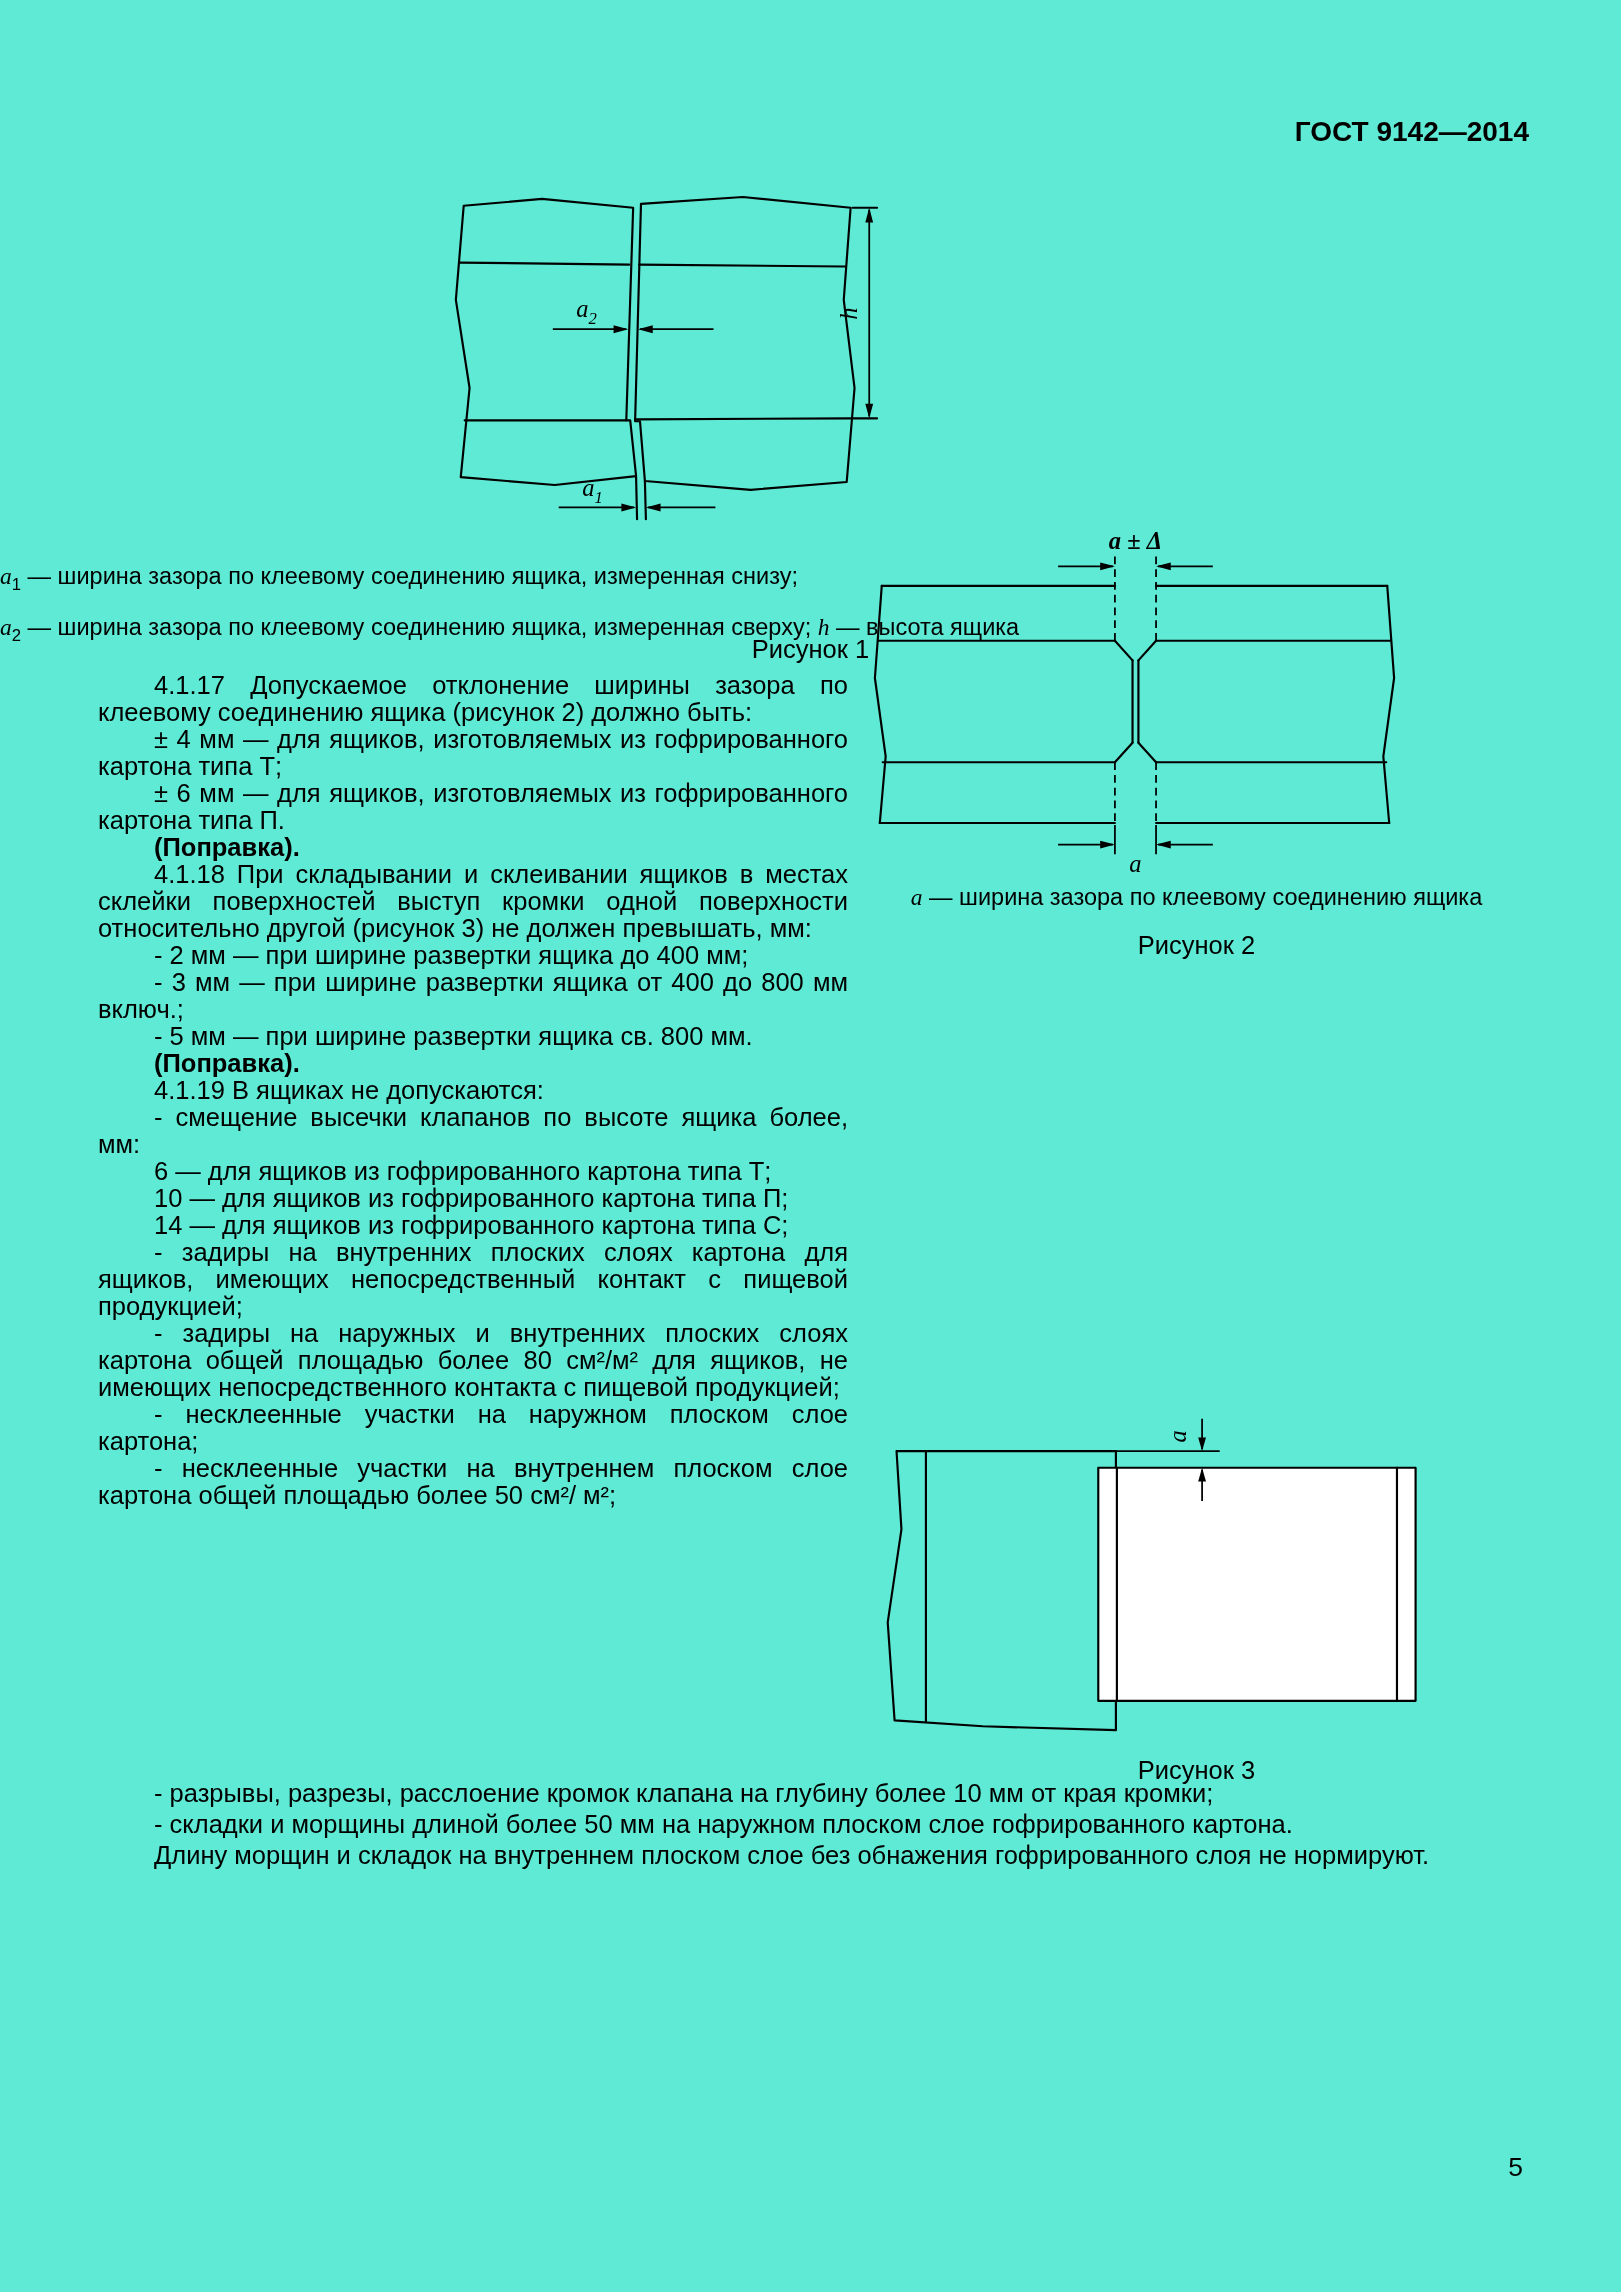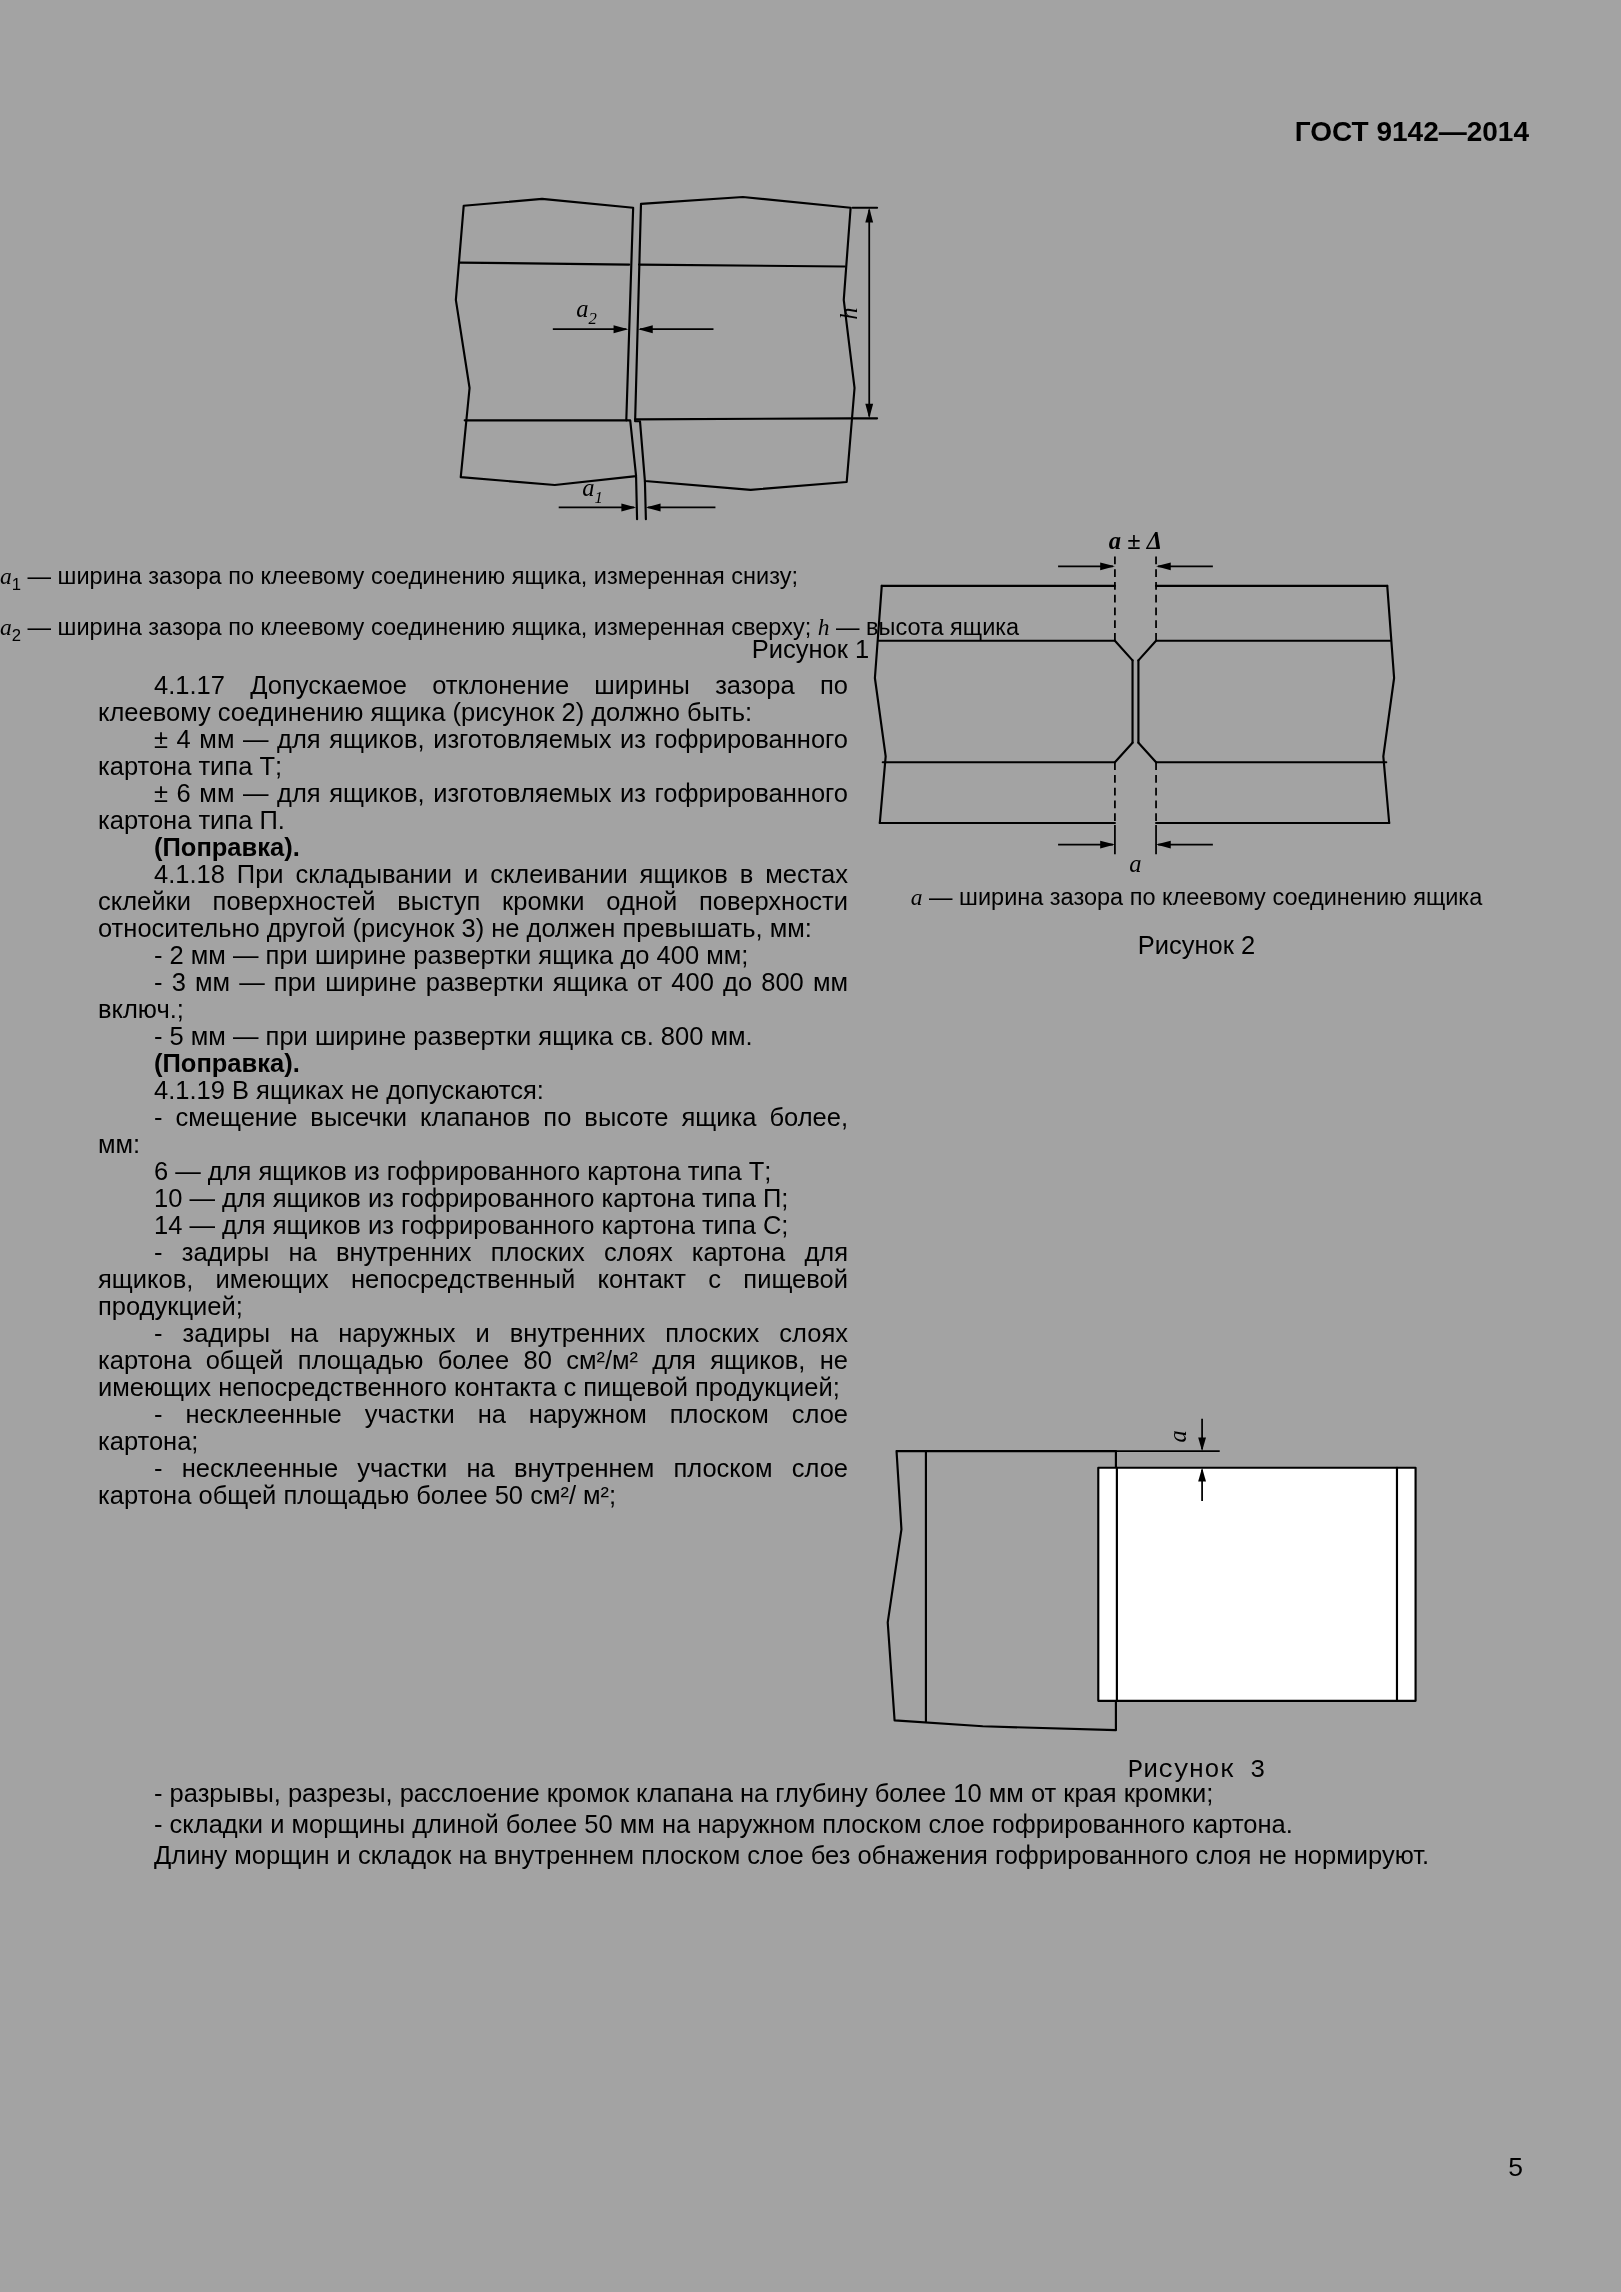--- a/index.html
+++ b/index.html
@@ -1,21 +1,21 @@
 <!DOCTYPE html>
 <html lang="ru"><head>
 <meta charset="utf-8">
 <style>
   * { margin:0; padding:0; box-sizing:border-box; }
   html,body { background:#ffffff; }
   .page {
     position:relative;
     width:1621px;
     height:2293px;
-    background:#a3a3a3;
+    background:#5eead4;
     font-family:"Liberation Sans", sans-serif;
     color:#000;
     overflow:hidden;
   }
   .doc-header {
     position:absolute; top:116px; right:92px;
     font-size:28px; font-weight:700;
   }
   .fig1 { position:absolute; top:192px; left:449px; }
   .fig2 { position:absolute; top:531px; left:870px; }
@@ -31,21 +31,21 @@
   .fig2-caption {
     position:absolute; top:884px; left:863px; width:667px;
     text-align:center; font-size:23.5px;
   }
   .fig2-title {
     position:absolute; top:931px; left:863px; width:667px;
     text-align:center; font-size:25.5px;
   }
   .fig3-title {
     position:absolute; top:1756px; left:863px; width:667px;
-    text-align:center; font-size:25.5px;font-family:Liberation Mono, monospace;
+    text-align:center; font-size:25.5px;
   }
   .col-left {
     position:absolute; top:672px; left:98px; width:750px;
     font-size:25.5px; line-height:27px; text-align:justify;
   }
   .col-left p { text-indent:56px; }
   .full-width {
     position:absolute; top:1778px; left:98px; width:1433px;
     font-size:25.5px; line-height:31px; text-align:justify;
   }

